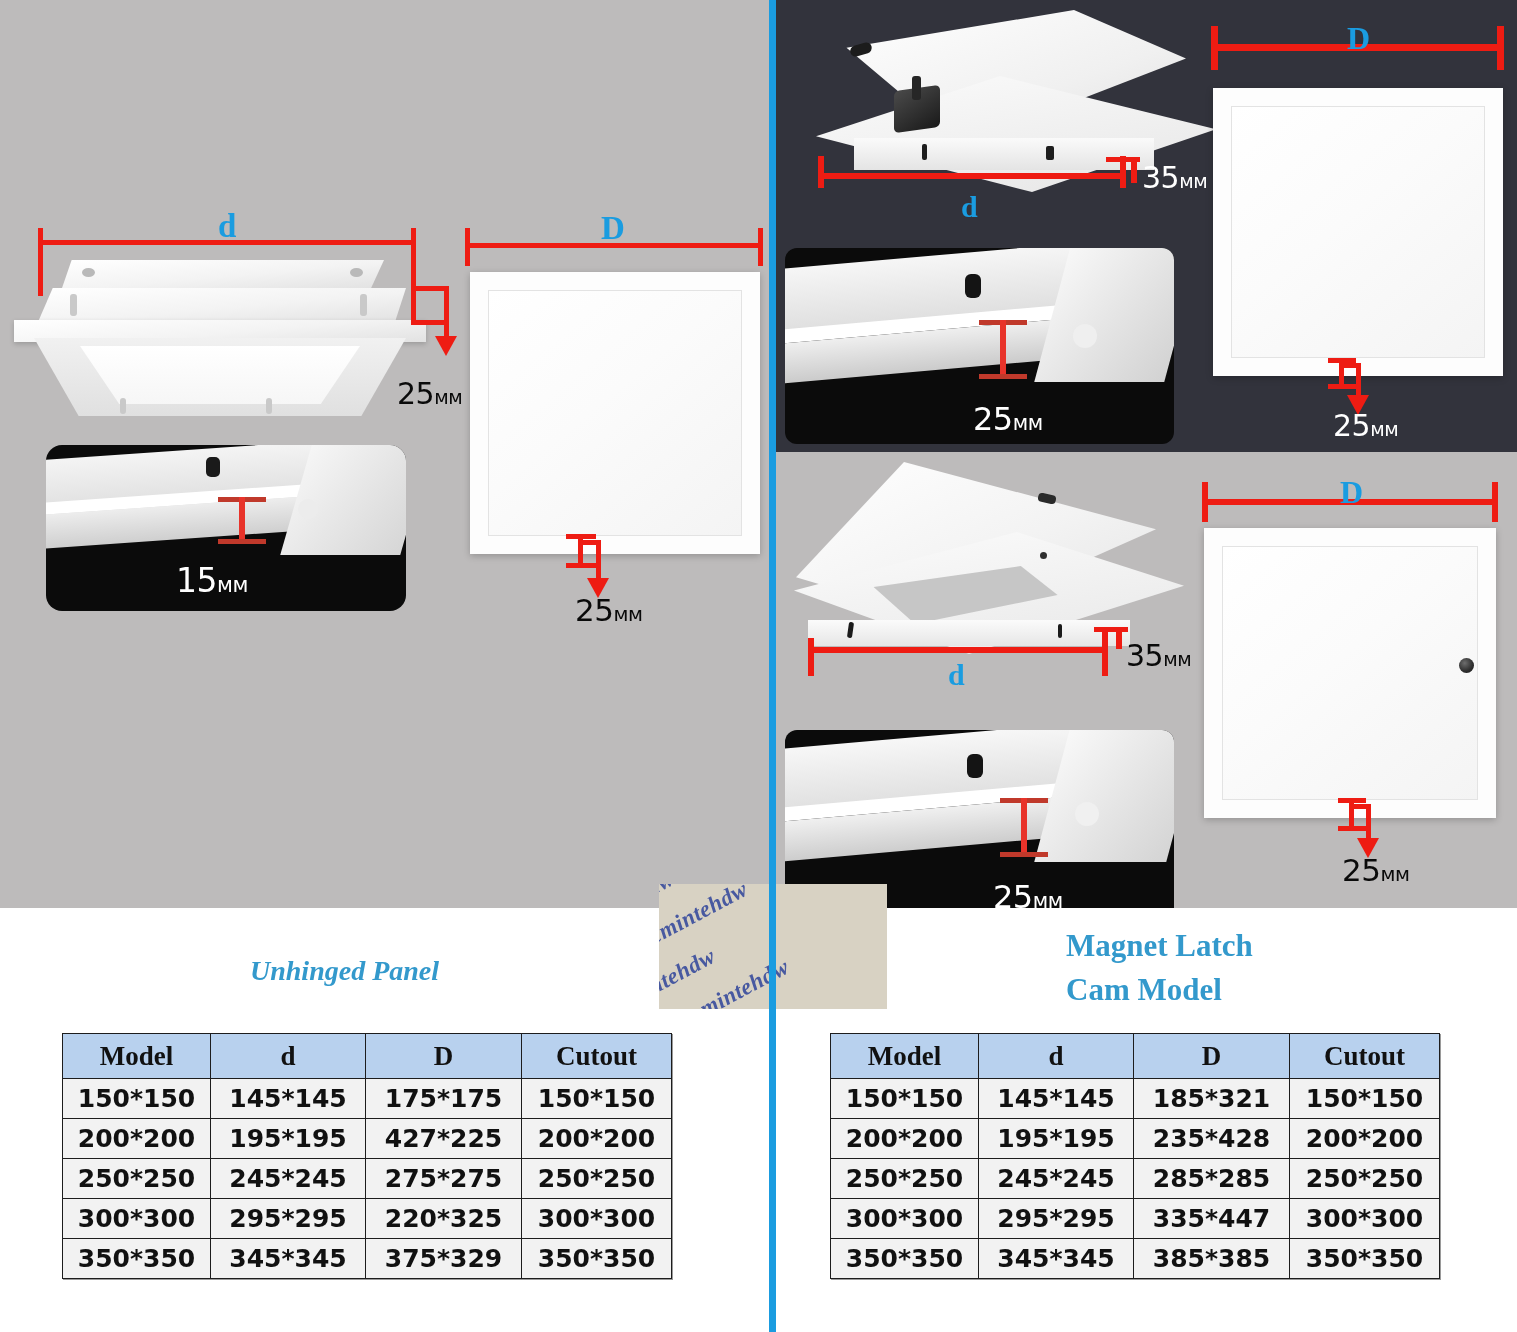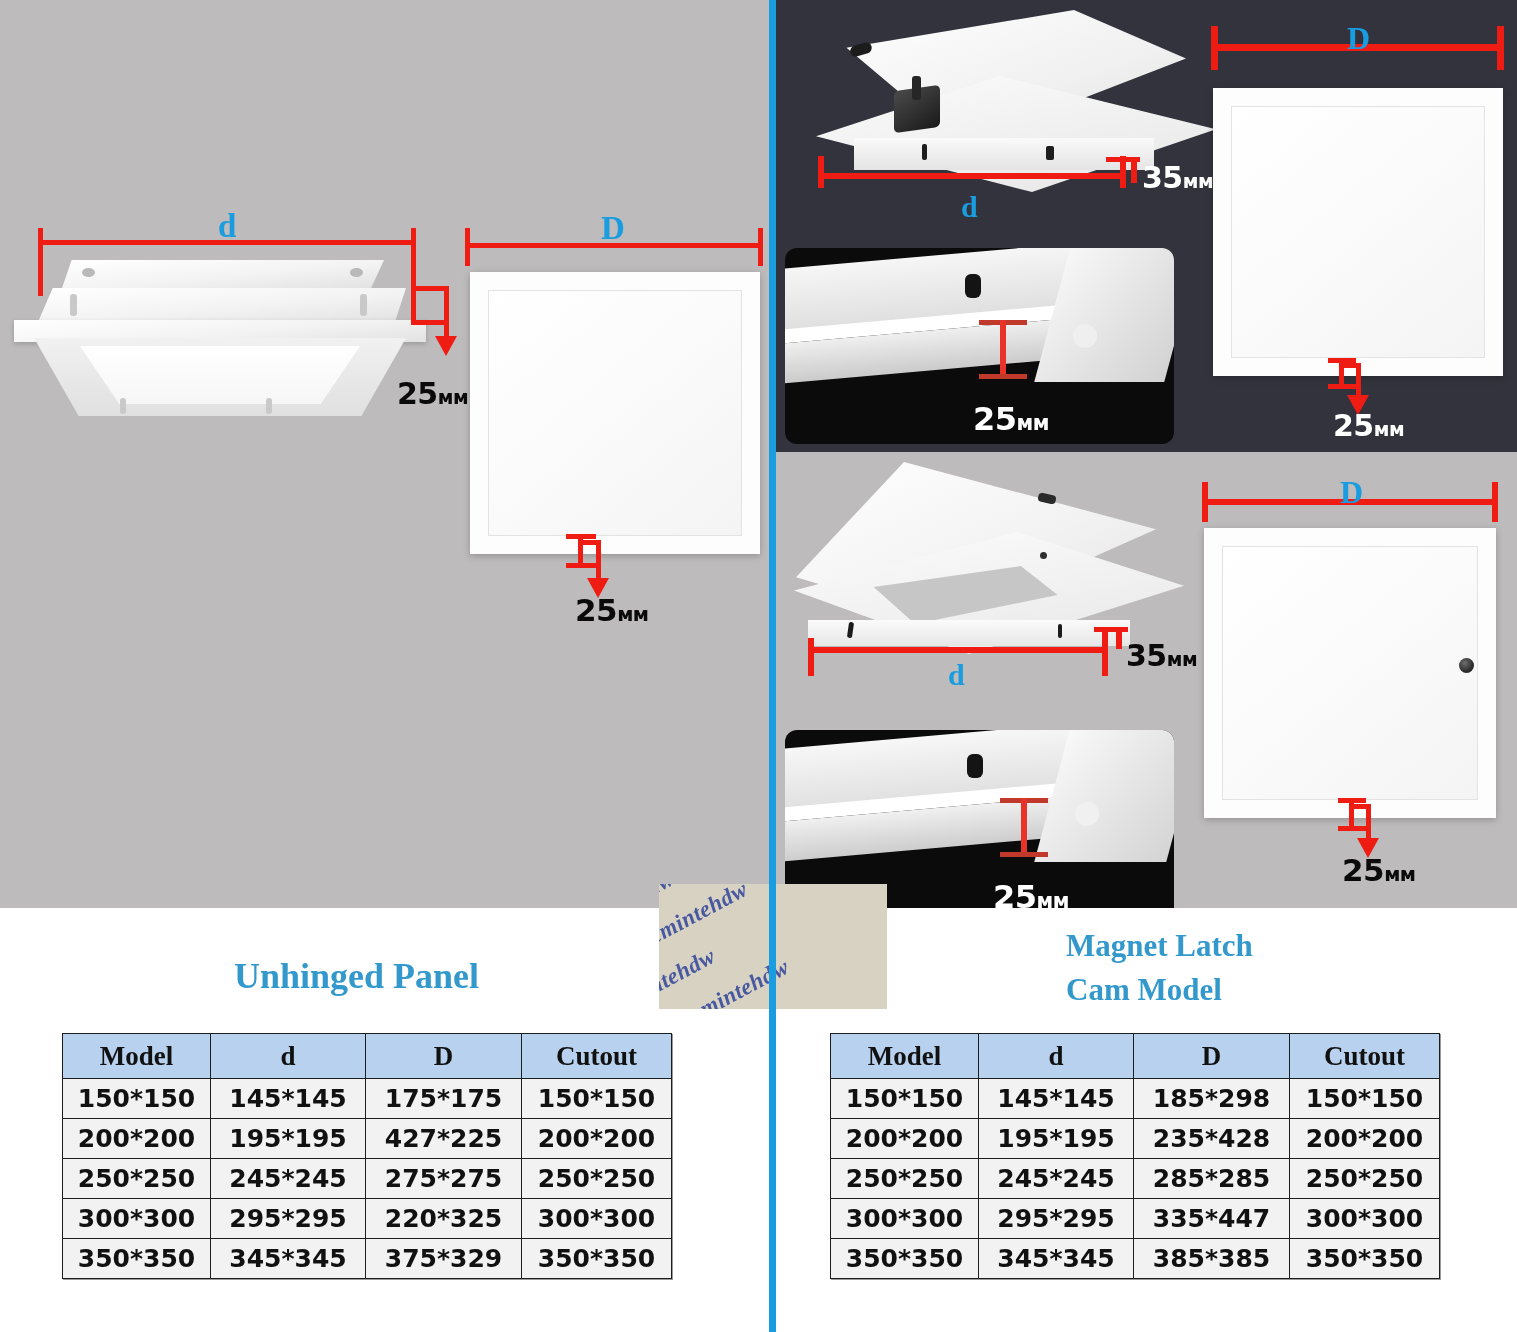--- a/index.html
+++ b/index.html
@@ -25,21 +25,21 @@
 
   
   .redline  { position: absolute; background: #ee1c13; }
   .redtick  { position: absolute; background: #ee1c13; }
   .dimlabel-blue {
     position: absolute; color: #1a9ce0; font-weight: bold;
     font-family: "Liberation Serif", serif; font-style: normal;
   }
   .mmlabel {
     position: absolute; font-family: "DejaVu Sans", sans-serif;
-    font-weight: bold; letter-spacing: -0.5px; white-space: nowrap;
+    font-weight: normal; letter-spacing: -0.5px; white-space: nowrap;
   }
   .mmlabel .unit { font-size: 0.64em; }
   .mm-black { color: #0a0a0a; }
   .mm-white { color: #ffffff; }
 
   
   .arrow-down {
     position: absolute; width: 0; height: 0;
     border-left: 11px solid transparent; border-right: 11px solid transparent;
     border-top: 20px solid #ee1c13;
@@ -170,20 +170,32 @@
     </div>
 
     <div class="redline" style="left:566px; top:534px; width:30px; height:5px;"></div>
     <div class="redline" style="left:578px; top:534px; width:5px; height:34px;"></div>
     <div class="redline" style="left:566px; top:563px; width:30px; height:5px;"></div>
     <div class="redline" style="left:596px; top:540px; width:5px; height:42px;"></div>
     <div class="redline" style="left:578px; top:540px; width:23px; height:5px;"></div>
     <div class="arrow-down" style="left:587px; top:578px;"></div>
     <div class="mmlabel mm-black" style="left:575px; top:592px; font-size:31px;"><span>25</span><span class="unit">мм</span></div>
 
+    <div class="photo-dark" style="left:46px; top:445px; width:360px; height:166px;">
+      <div class="edge-strip" style="left:-10px; top:4px; width:330px; height:58px; background:linear-gradient(180deg,#f4f4f4,#dddddd); transform:skewY(-4deg);"></div>
+      <div class="edge-strip" style="left:-10px; top:46px; width:350px; height:12px; background:#ffffff; transform:skewY(-4deg);"></div>
+      <div class="edge-strip" style="left:-10px; top:58px; width:350px; height:34px; background:linear-gradient(180deg,#ededed,#cfcfcf); transform:skewY(-4deg);"></div>
+      <div class="edge-strip" style="left:250px; top:0px; width:120px; height:110px; background:linear-gradient(120deg,#f6f6f6,#d6d6d6); transform:skewX(-16deg);"></div>
+      <div class="edge-strip" style="left:160px; top:12px; width:14px; height:20px; background:#1a1a1a; border-radius:5px;"></div>
+      <div class="edge-strip" style="left:252px; top:54px; width:20px; height:20px; background:#ececec; border-radius:50%;"></div>
+      <div class="ibeam-cap" style="left:172px; top:52px; width:48px; height:5px;"></div>
+      <div class="ibeam-v" style="left:193px; top:52px; width:6px; height:46px;"></div>
+      <div class="ibeam-cap" style="left:172px; top:94px; width:48px; height:5px;"></div>
+      <div class="mmlabel mm-white" style="left:130px; top:116px; font-size:33px;"><span>15</span><span class="unit">мм</span></div>
+    </div>
   </div>
 
   <div class="quad" id="quad-tr">
 
     <div style="position:absolute; left:40px; top:10px; width:400px; height:200px;">
       <div style="position:absolute; left:20px; top:0px; width:350px; height:135px; background:linear-gradient(160deg,#ffffff 0%,#f0f0f0 60%,#dfdfdf 100%); clip-path: polygon(3% 28%, 68% 0%, 100% 36%, 36% 100%); box-shadow:0 3px 8px rgba(0,0,0,.3);"></div>
       <div style="position:absolute; left:34px; top:34px; width:22px; height:11px; background:#1c1c1c; border-radius:6px; transform:rotate(-17deg);"></div>
       <div style="position:absolute; left:0px; top:66px; width:400px; height:116px; background:linear-gradient(170deg,#fbfbfb,#e6e6e6); clip-path: polygon(0% 52%, 46% 0%, 100% 46%, 54% 100%);"></div>
       <div style="position:absolute; left:78px; top:78px; width:46px; height:42px; background:linear-gradient(150deg,#4a4a4a,#1a1a1a); border-radius:5px; transform:skewY(-8deg);"></div>
       <div style="position:absolute; left:96px; top:66px; width:9px; height:24px; background:#262626; border-radius:3px;"></div>
@@ -294,21 +306,21 @@
     <div class="wm-row">Premintehdw</div>
     <div class="wm-row" style="margin-left:60px;">Premintehdw</div>
     <div class="wm-row">Premintehdw</div>
     <div class="wm-row" style="margin-left:60px;">Premintehdw</div>
     <div class="wm-row">Premintehdw</div>
     <div class="wm-row" style="margin-left:60px;">Premintehdw</div>
     <div class="wm-row">Premintehdw</div>
   </div>
 </div>
 
-<div class="section-title" style="left:234px; top:955px; font-size:36px;">Unhinged Panel</div>
+<div class="section-title" style="left:250px; top:955px; font-size:28px;font-style:italic;">Unhinged Panel</div>
 <div class="section-title" style="left:1066px; top:928px; font-size:31px;">Magnet Latch</div>
 <div class="section-title" style="left:1066px; top:972px; font-size:31px;">Cam Model</div>
 
 <table class="spec-table" id="table-left">
   <thead>
     <tr>
       <th class="col-model">Model</th>
       <th class="col-d">d</th>
       <th class="col-D">D</th>
       <th class="col-cut">Cutout</th>
@@ -354,21 +366,21 @@
       <th class="col-model">Model</th>
       <th class="col-d">d</th>
       <th class="col-D">D</th>
       <th class="col-cut">Cutout</th>
     </tr>
   </thead>
   <tbody>
     <tr>
       <td>150*150</td>
       <td>145*145</td>
-      <td>185*298</td>
+      <td>185*321</td>
       <td>150*150</td>
     </tr>
     <tr>
       <td>200*200</td>
       <td>195*195</td>
       <td>235*428</td>
       <td>200*200</td>
     </tr>
     <tr>
       <td>250*250</td>

